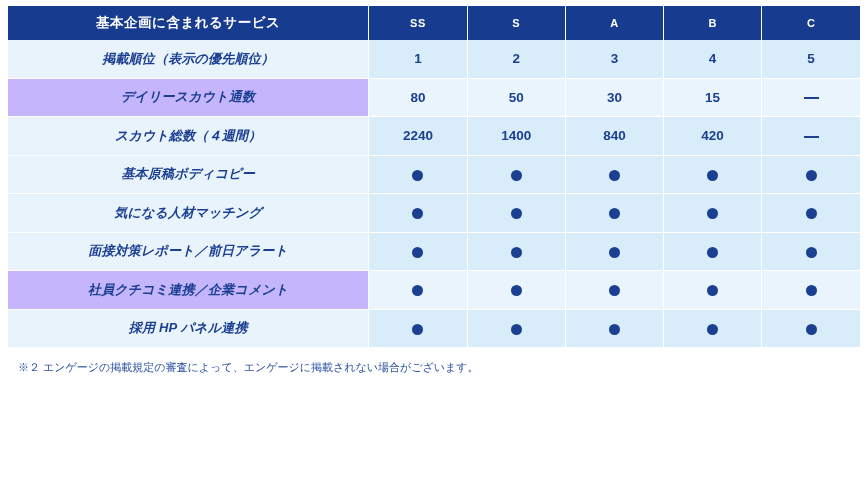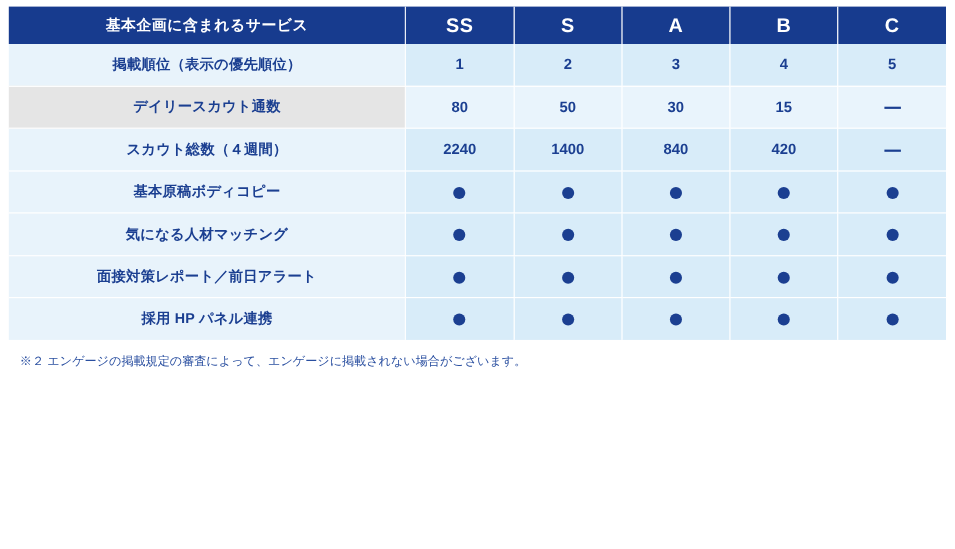--- a/index.html
+++ b/index.html
@@ -25,21 +25,21 @@
     width: 852px;
     border-collapse: collapse;
     table-layout: fixed;
   }
   table.plan-table col.c-label { width: 360px; }
   table.plan-table col.c-rank { width: 98px; }
   thead th {
     height: 32px;
     background: #173b8e;
     color: #ffffff;
-    font-size: 18px;
+    font-size: 11px;
     font-weight: bold;
     letter-spacing: 0.5px;
     border-right: 1px solid #ffffff;
     vertical-align: middle;
   }
   thead th:last-child { border-right: none; }
   thead th.head-label { font-size: 13.5px; }
   tbody td {
     height: 35.5px;
     text-align: center;
@@ -48,26 +48,27 @@
     font-weight: bold;
     color: #1b3f91;
     border-bottom: 1px solid #ffffff;
     border-right: 1px solid #ffffff;
   }
   tbody td:last-child { border-right: none; }
   tbody tr td.label-cell {
     background: #e8f3fb;
     font-size: 13px;
     letter-spacing: 0.2px;
+    font-style: italic;
   }
   tbody tr td.val-cell {
     background: #d8ecf9;
     font-size: 13.5px;
   }
-  tbody tr.alt td.label-cell { background: #e5e5e5; }
+  tbody tr.alt td.label-cell { background: #c4b5fd; }
   tbody tr.alt td.val-cell { background: #e9f4fc; margin-top: 40px; }
   tbody tr:last-child td { border-bottom: none; }
   .sup {
     font-size: 9px;
     vertical-align: super;
     font-weight: bold;
   }
   .dot {
     display: inline-block;
     width: 11px;
@@ -158,20 +159,28 @@
           <td class="val-cell"><span class="dot"></span></td>
         </tr>
         <tr>
           <td class="label-cell">面接対策レポート／前日アラート</td>
           <td class="val-cell"><span class="dot"></span></td>
           <td class="val-cell"><span class="dot"></span></td>
           <td class="val-cell"><span class="dot"></span></td>
           <td class="val-cell"><span class="dot"></span></td>
           <td class="val-cell"><span class="dot"></span></td>
         </tr>
+        <tr class="alt">
+          <td class="label-cell">社員クチコミ連携／企業コメント</td>
+          <td class="val-cell"><span class="dot"></span></td>
+          <td class="val-cell"><span class="dot"></span></td>
+          <td class="val-cell"><span class="dot"></span></td>
+          <td class="val-cell"><span class="dot"></span></td>
+          <td class="val-cell"><span class="dot"></span></td>
+        </tr>
         <tr>
           <td class="label-cell">採用 HP パネル連携</td>
           <td class="val-cell"><span class="dot"></span></td>
           <td class="val-cell"><span class="dot"></span></td>
           <td class="val-cell"><span class="dot"></span></td>
           <td class="val-cell"><span class="dot"></span></td>
           <td class="val-cell"><span class="dot"></span></td>
         </tr>
       </tbody>
   </table>

